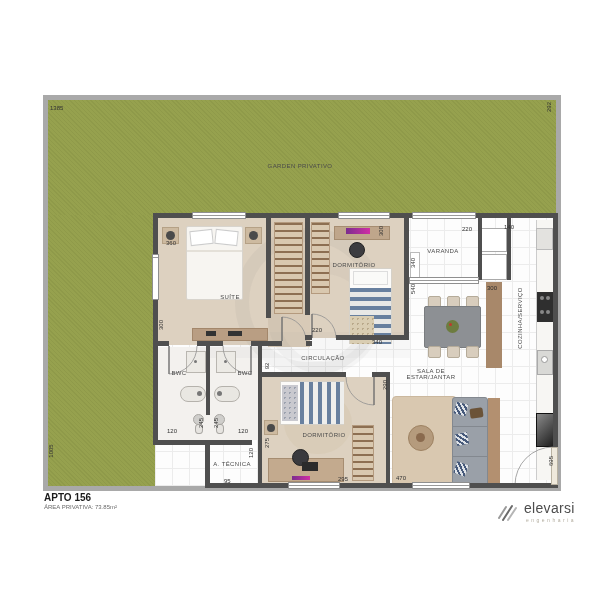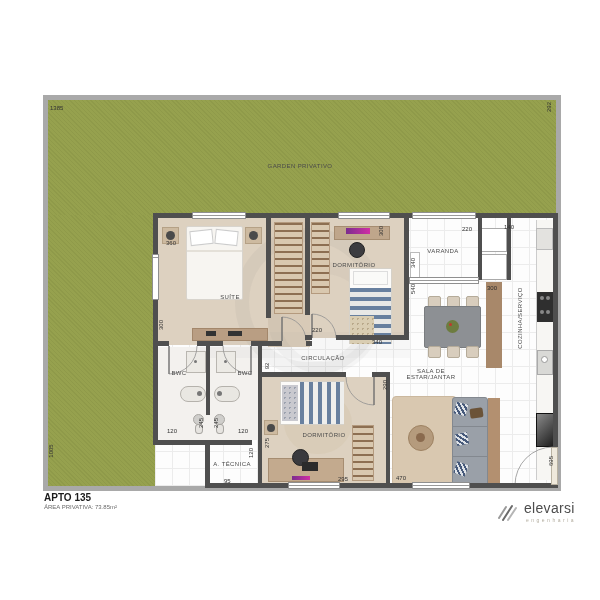--- a/index.html
+++ b/index.html
@@ -234,21 +234,21 @@
   <span class="dim v" style="left:205px;top:420px;">245</span>
   <span class="dim" style="left:238px;top:428px;">120</span>
   <span class="dim v" style="left:256px;top:440px;">275</span>
   <span class="dim v" style="left:374px;top:382px;">290</span>
   <span class="dim" style="left:338px;top:476px;">295</span>
   <span class="dim" style="left:396px;top:475px;">470</span>
   <span class="dim v" style="left:540px;top:458px;">695</span>
   <span class="dim v" style="left:240px;top:450px;">120</span>
   <span class="dim" style="left:224px;top:478px;">95</span>
 
-  <div class="apto" style="left:44px;top:492px;">APTO 135</div>
+  <div class="apto" style="left:44px;top:492px;">APTO 156</div>
   <div class="area" style="left:44px;top:504px;">ÁREA PRIVATIVA: 73.85m²</div>
 
   <svg class="abs" style="left:496px;top:498px;z-index:8;" width="24" height="26" viewBox="0 0 24 26">
     <g stroke-linecap="round" fill="none">
       <path d="M3,20 L10,9" stroke="#9a9a9a" stroke-width="2"></path>
       <path d="M7,22 L16,8" stroke="#6b6b6b" stroke-width="2"></path>
       <path d="M12,22 L20,10" stroke="#b5b5b5" stroke-width="2"></path>
     </g>
   </svg>
   <div class="brand-name" style="left:524px;top:500px;">elevarsi</div>

